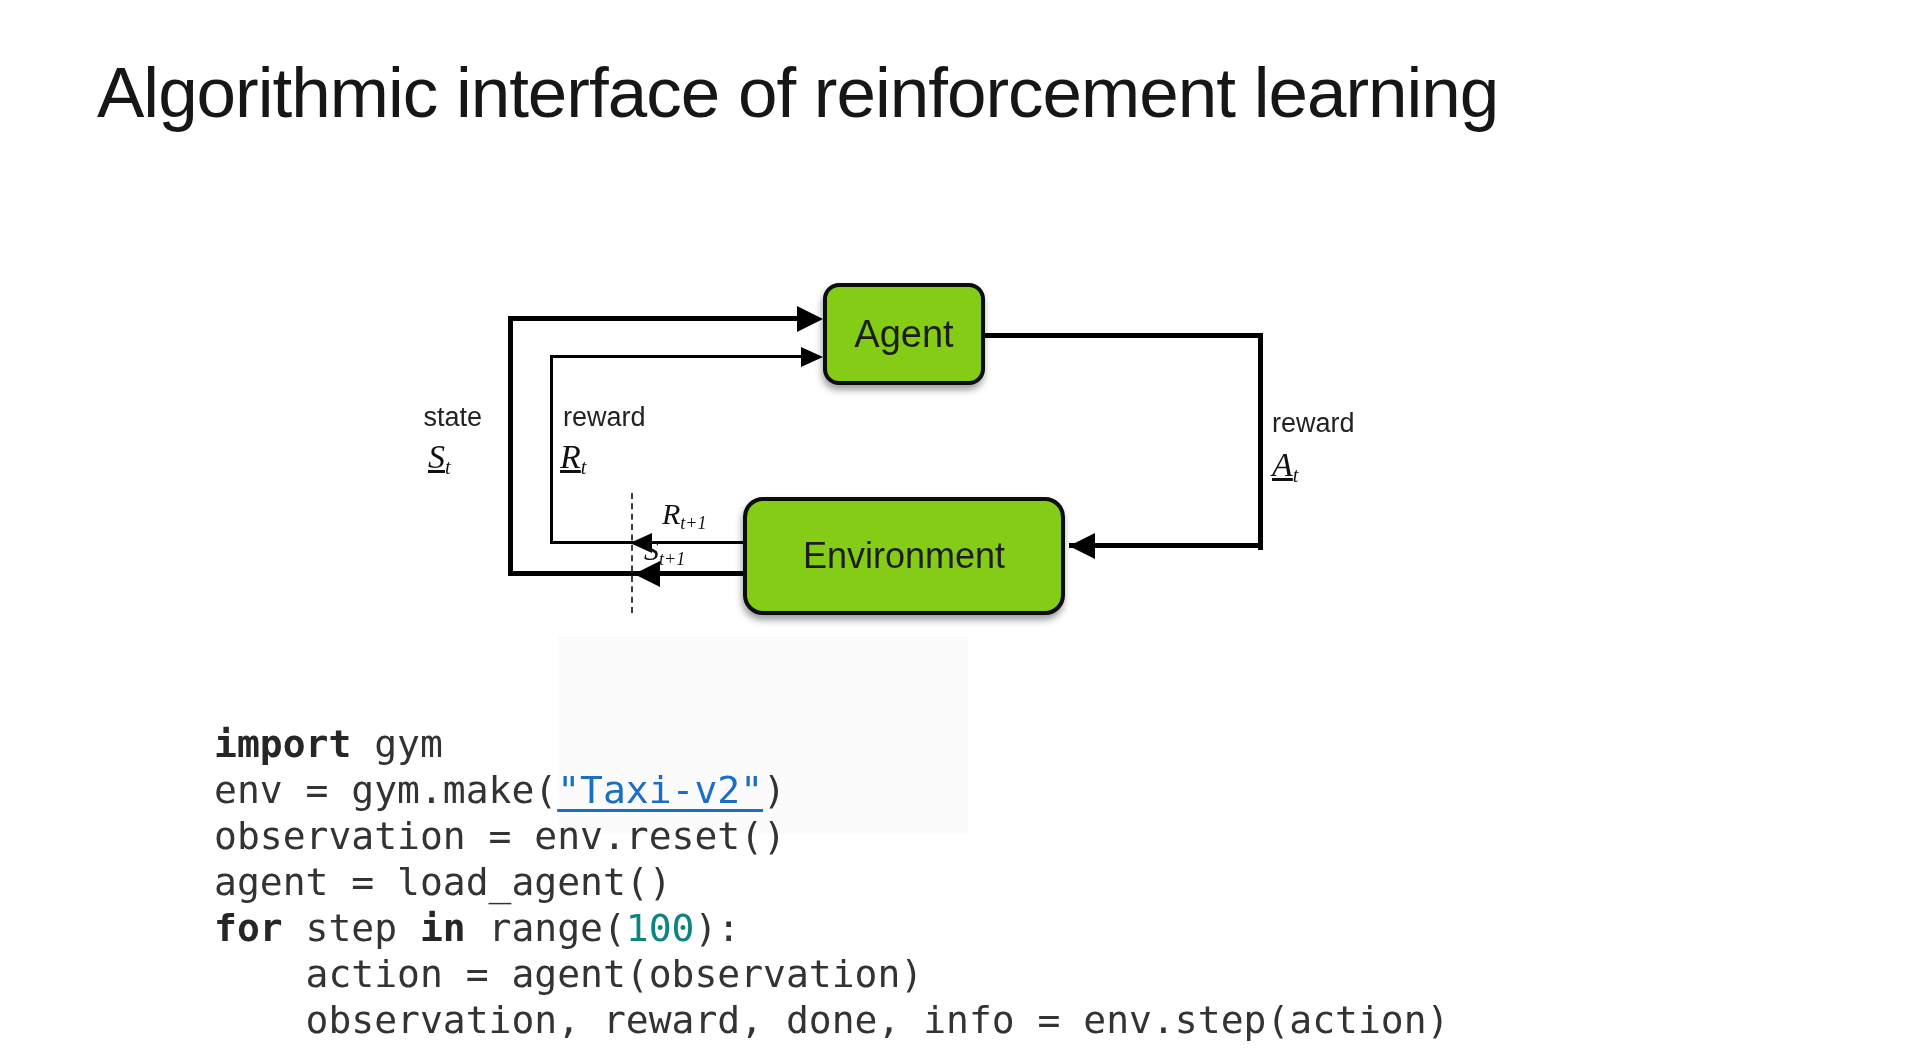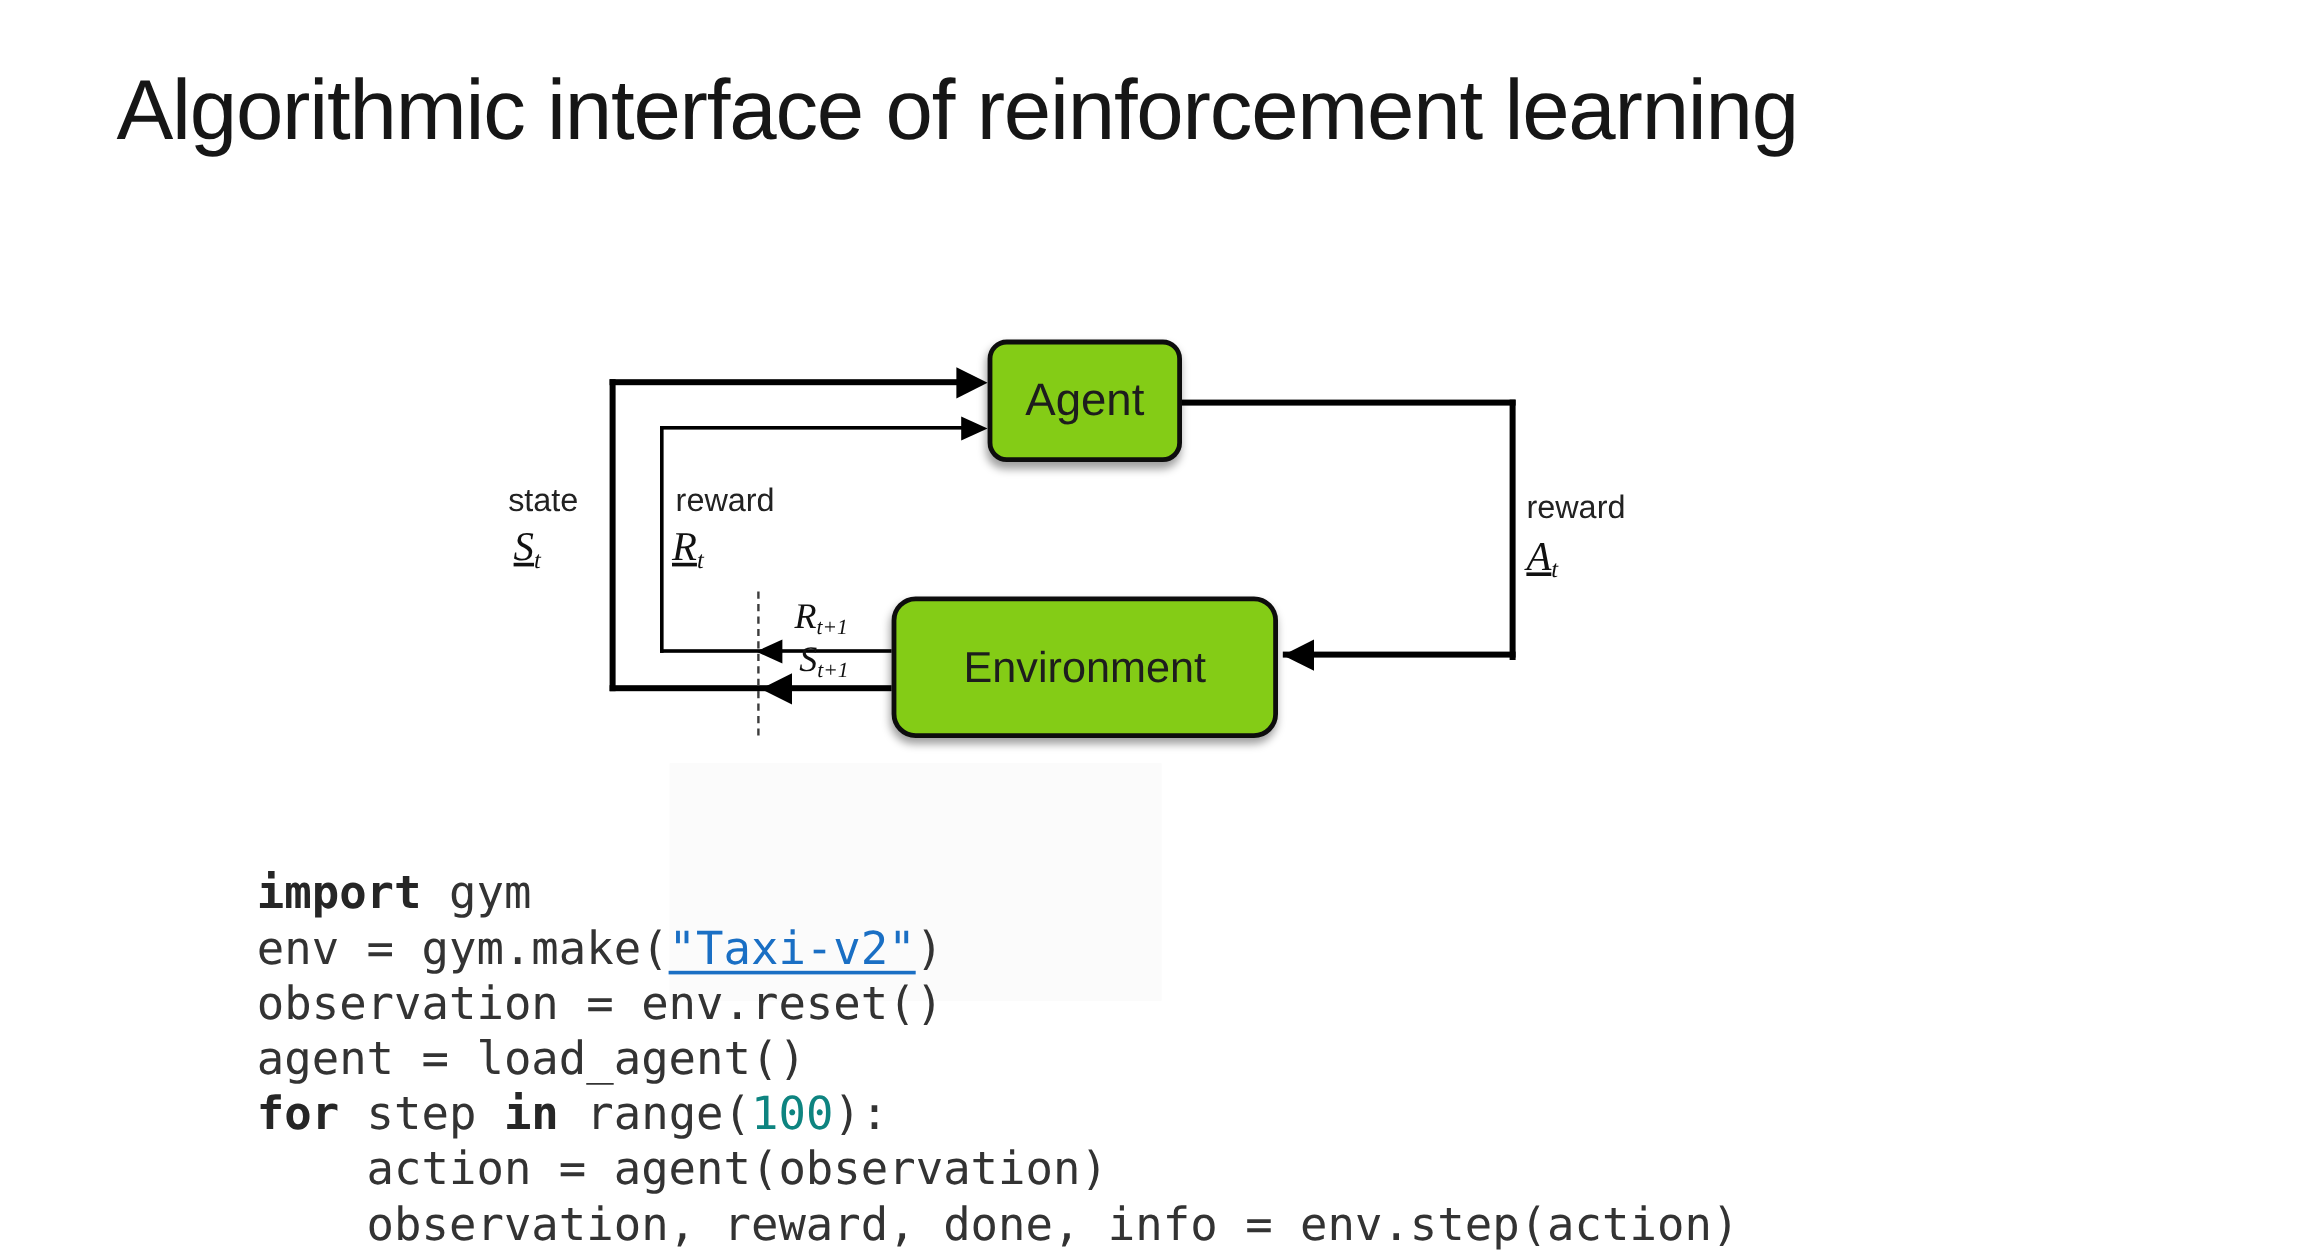--- a/index.html
+++ b/index.html
@@ -91,18 +91,18 @@
     <div class="dlabel" style="left:370px; top:402px; width:112px; text-align:right;">state</div>
     <div class="mathlabel math-big" style="left:428px; top:438px;"><span>S</span><span class="sub">t</span></div>
 
     <div class="dlabel" style="left:563px; top:402px;text-align:center;">reward</div>
     <div class="mathlabel math-big" style="left:560px; top:438px;text-align:right;"><span>R</span><span class="sub">t</span></div>
 
     <div class="dlabel" style="left:1272px; top:408px;">reward</div>
     <div class="mathlabel math-big" style="left:1272px; top:446px;"><span>A</span><span class="sub">t</span></div>
 
     <div class="mathlabel math-mid" style="left:662px; top:497px;"><span>R</span><span class="sub">t+1</span></div>
-    <div class="mathlabel math-mid" style="left:666px; top:533px;"><span>S</span><span class="sub">t+1</span></div>
+    <div class="mathlabel math-mid" style="left:644px; top:533px;"><span>S</span><span class="sub">t+1</span></div>
   </div>
 
   <div class="code-block" id="code-block"><div class="code-line"><span class="keyword">import</span><span class="plain"> gym</span></div><div class="code-line"><span class="plain">env = gym.make(</span><span class="link">"Taxi-v2"</span><span class="plain">)</span></div><div class="code-line"><span class="plain">observation = env.reset()</span></div><div class="code-line"><span class="plain">agent = load_agent()</span></div><div class="code-line"><span class="keyword">for</span><span class="plain"> step </span><span class="keyword">in</span><span class="plain"> range(</span><span class="number">100</span><span class="plain">):</span></div><div class="code-line"><span class="plain">    action = agent(observation)</span></div><div class="code-line"><span class="plain">    observation, reward, done, info = env.step(action)</span></div></div>
 
 </div>
 
 </body></html>

